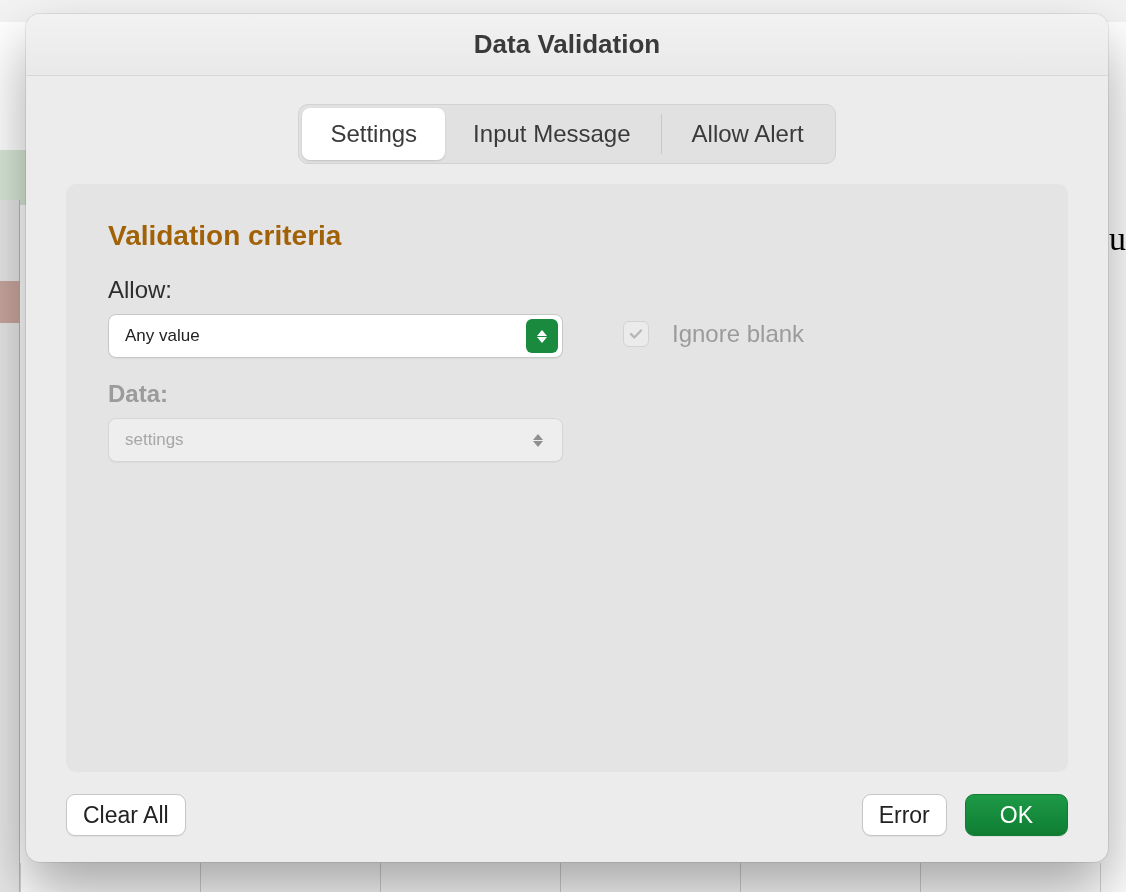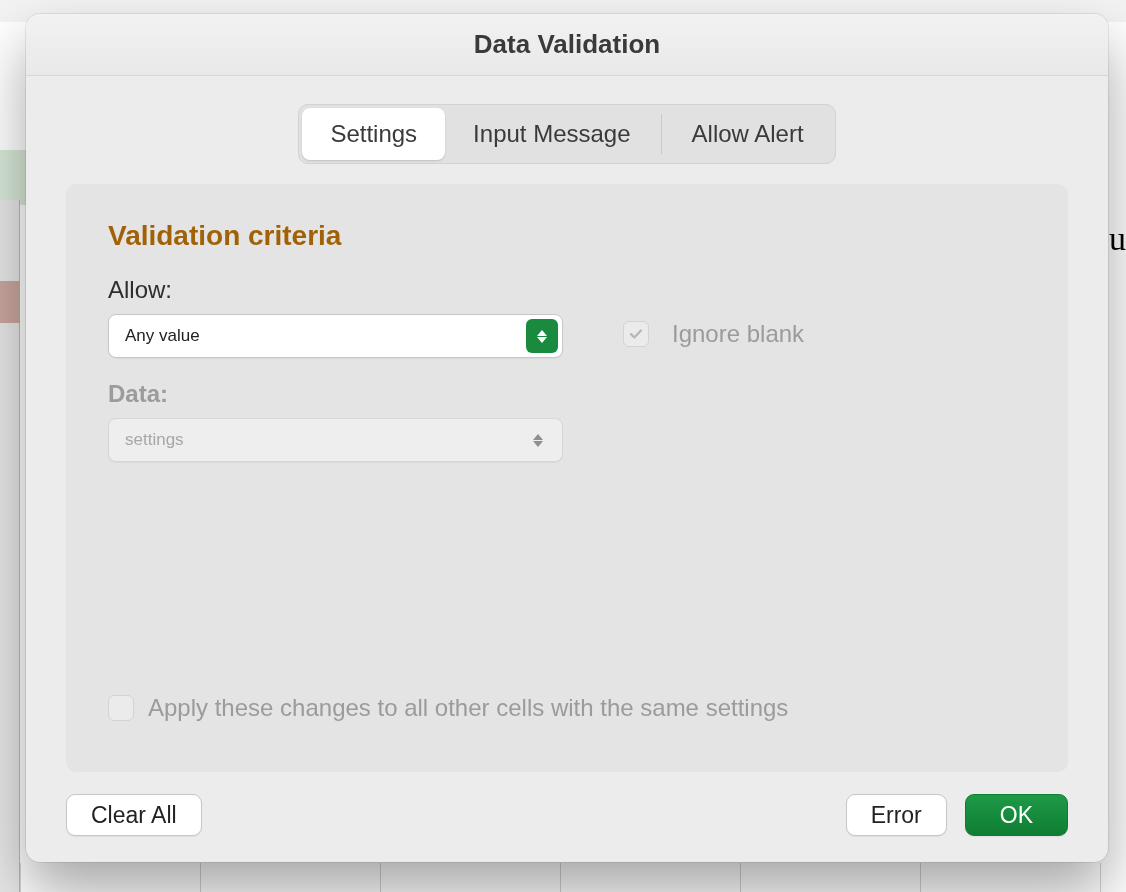--- a/index.html
+++ b/index.html
@@ -234,21 +234,21 @@
   }
   .apply-row .checkbox-label { color: #9b9b9b; font-size: 24px; }
 
   .footer {
     display: flex;
     align-items: center;
     padding: 22px 40px 26px 40px;
   }
   .btn {
     height: 42px;
-    padding: 0 24px;
+    padding: 0 16px;
     font-size: 23px;
     border-radius: 9px;
     border: 1px solid #c6c6c6;
     background: #fff;
     color: #222;
     box-shadow: 0 1px 1px rgba(0,0,0,0.06);
     cursor: default;
     display: inline-flex;
     align-items: center;
   }
@@ -324,24 +324,20 @@
         <div class="checkbox disabled">
           <svg viewBox="0 0 16 16">
             <path d="M3 8.2 L6.3 11.5 L13 4.5" stroke="#b7b7b7" stroke-width="2.4" fill="none" stroke-linecap="round" stroke-linejoin="round"></path>
           </svg>
         </div>
         <span class="checkbox-label disabled">Ignore blank</span>
       </div>
 
     </div>
 
-    <div class="apply-row">
-      <div class="checkbox disabled"></div>
-      <span class="checkbox-label">Apply these changes to all other cells with the same settings</span>
-    </div>
 
   </div>
 
   <div class="footer">
     <button class="btn">Clear All</button>
     <div class="footer-spacer"></div>
     <button class="btn">Error</button>
     <button class="btn primary">OK</button>
   </div>
 

